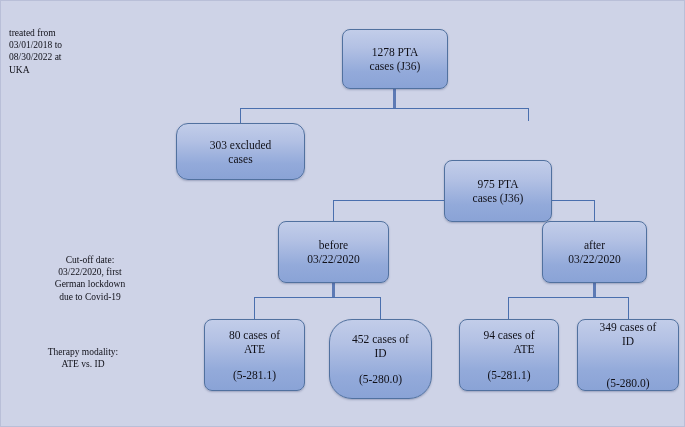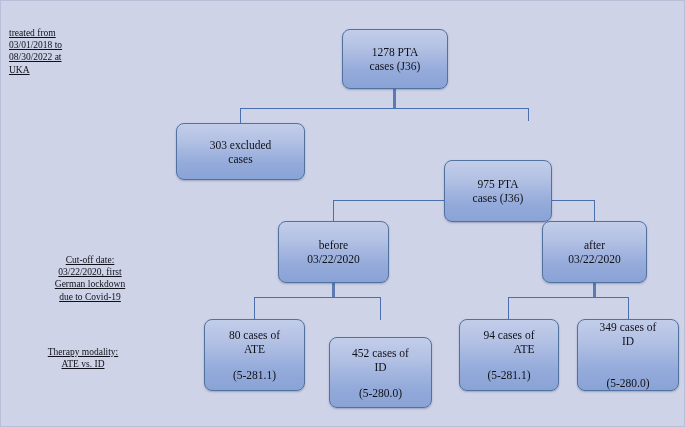--- a/index.html
+++ b/index.html
@@ -19,21 +19,20 @@
     color: #14141e;
   }
 
   
   .stage-label {
     position: absolute;
     font-size: 9.5px;
     line-height: 12.2px;
     color: #101018;
     white-space: pre-line;
-    text-decoration: underline;
   }
   .stage-label.left   { text-align: left; }
   .stage-label.center { text-align: center; }
 
   #label-treated   { left: 8px;  top: 26px;  width: 120px; }
   #label-exclusion { left: 8px;  top: 122px; width: 126px; }
   #label-cutoff    { left: 14px;  top: 225px; width: 150px; margin-top: 28px; }
   #label-therapy   { left: 6px;  top: 345px; width: 152px; }
 
   
@@ -62,26 +61,26 @@
     line-height: 14px;
     color: #101018;
     white-space: pre-line;
     padding: 2px 11px;
   }
   .node .code-line {
     margin-top: 12px;
   }
 
   #node-root        { left: 341px; top: 28px;  width: 106px; height: 60px; }
-  #node-excluded    { left: 175px; top: 122px; width: 129px; height: 57px; }
+  #node-excluded    { left: 175px; top: 122px; width: 129px; height: 57px; border-radius: 12px; }
   #node-included    { left: 443px; top: 119px; width: 108px; height: 62px; margin-top: 40px; }
   #node-before      { left: 277px; top: 220px; width: 111px; height: 62px; }
   #node-after       { left: 541px; top: 220px; width: 105px; height: 62px; }
   #node-ate-before  { left: 203px; top: 318px; width: 101px; height: 72px; }
-  #node-id-before   { left: 328px; top: 336px; width: 103px; height: 71px; }
+  #node-id-before   { left: 328px; top: 318px; width: 103px; height: 80px; border-radius: 23px; }
   #node-ate-after   { left: 458px; top: 318px; width: 100px; height: 72px; text-align: right; }
   #node-id-after    { left: 576px; top: 318px; width: 102px; height: 72px; gap: 16px; }
 </style>
 </head>
 <body>
 
 <div id="figure">
 
   <div class="stage-label left" id="label-treated">treated from
 03/01/2018 to

